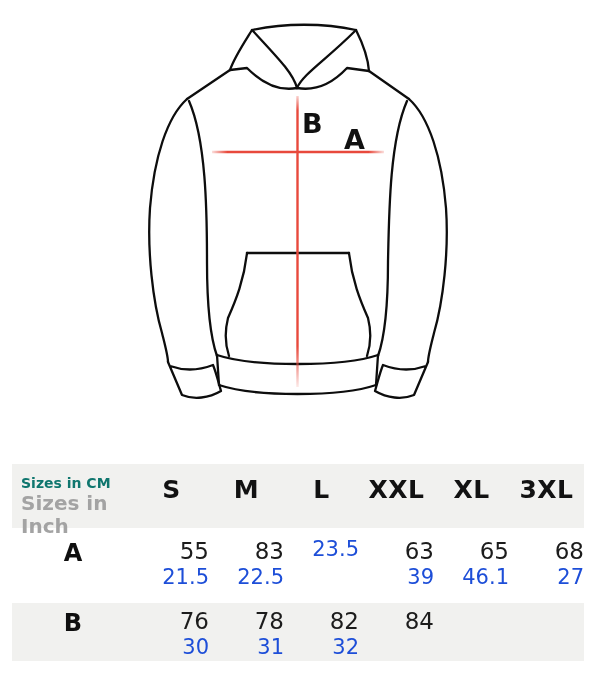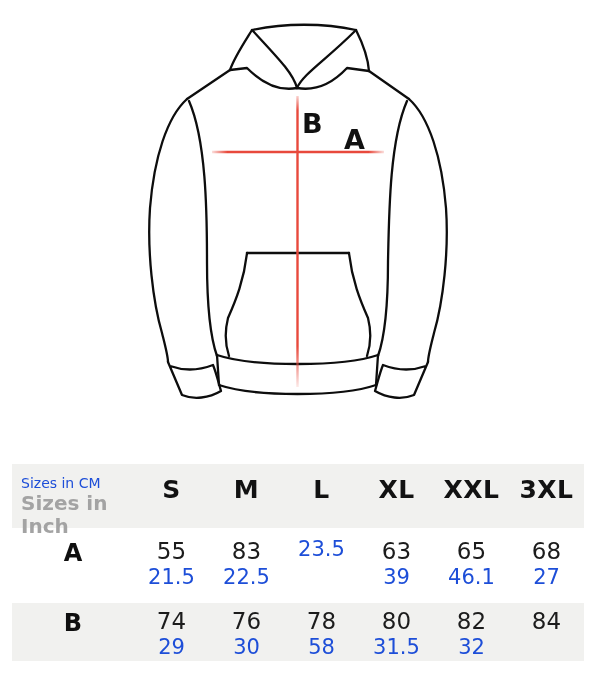--- a/index.html
+++ b/index.html
@@ -19,28 +19,28 @@
   .mline  { fill:none; stroke-width:2.4; stroke-linecap:butt; }
   .mlabel { font-family:"DejaVu Sans","Liberation Sans",sans-serif; font-weight:bold; font-size:27px; fill:#111111; }
 
   
   .size-table { position:absolute; left:12px; top:464px; width:572px; }
   .trow { display:grid; grid-template-columns:122px repeat(6,1fr); }
   .trow.shaded { background:#f1f1ef; }
 
   .thead { height:64px; padding-top:11px; }
   .corner { padding-left:9px; line-height:1.18; }
-  .corner .cm   { font-size:14px; font-weight:normal; color:#1d4ed8; }
+  .corner .cm   { font-size:14px; font-weight:bold; color:#0f766e; }
   .corner .inch { font-size:20px; font-weight:bold; color:#a3a3a3; }
   .size-head { text-align:center; font-size:25px; font-weight:bold; color:#121212; letter-spacing:0.5px; }
 
   .data-row-a { height:75px; padding-top:9px; }
   .data-row-b { height:58px; padding-top:4px; }
   .row-label { text-align:center; font-size:24px; font-weight:bold; color:#0f0f0f; padding-top:2px; }
-  .val { text-align:center; line-height:1.22; }
+  .val { text-align:right; line-height:1.22; }
   .val .cm-value   { font-size:23px; color:#1c1c1c; }
   .val .inch-value { font-size:21px; color:#1d4ed8; }
 </style>
 </head>
 <body>
 
 <div class="page">
 
   <div class="diagram">
     <svg width="600" height="452" viewBox="0 0 600 452">
@@ -109,22 +109,22 @@
   <div class="size-table">
 
     <div class="trow thead shaded">
       <div class="corner">
         <div class="cm">Sizes in CM</div>
         <div class="inch">Sizes in Inch</div>
       </div>
       <div class="size-head">S</div>
       <div class="size-head">M</div>
       <div class="size-head">L</div>
+      <div class="size-head">XXL</div>
       <div class="size-head">XL</div>
-      <div class="size-head">XXL</div>
       <div class="size-head">3XL</div>
     </div>
 
     <div class="trow data-row-a">
       <div class="row-label">A</div>
       <div class="val">
         <div class="cm-value">55</div>
         <div class="inch-value">21.5</div>
       </div>
       <div class="val">
@@ -144,34 +144,26 @@
       </div>
       <div class="val">
         <div class="cm-value">68</div>
         <div class="inch-value">27</div>
       </div>
     </div>
 
     <div class="trow data-row-b shaded">
       <div class="row-label">B</div>
       <div class="val">
-        <div class="cm-value">74</div>
-        <div class="inch-value">29</div>
-      </div>
-      <div class="val">
         <div class="cm-value">76</div>
         <div class="inch-value">30</div>
       </div>
       <div class="val">
         <div class="cm-value">78</div>
-        <div class="inch-value">58</div>
-      </div>
-      <div class="val">
-        <div class="cm-value">80</div>
-        <div class="inch-value">31.5</div>
+        <div class="inch-value">31</div>
       </div>
       <div class="val">
         <div class="cm-value">82</div>
         <div class="inch-value">32</div>
       </div>
       <div class="val">
         <div class="cm-value">84</div>
       </div>
     </div>
 

